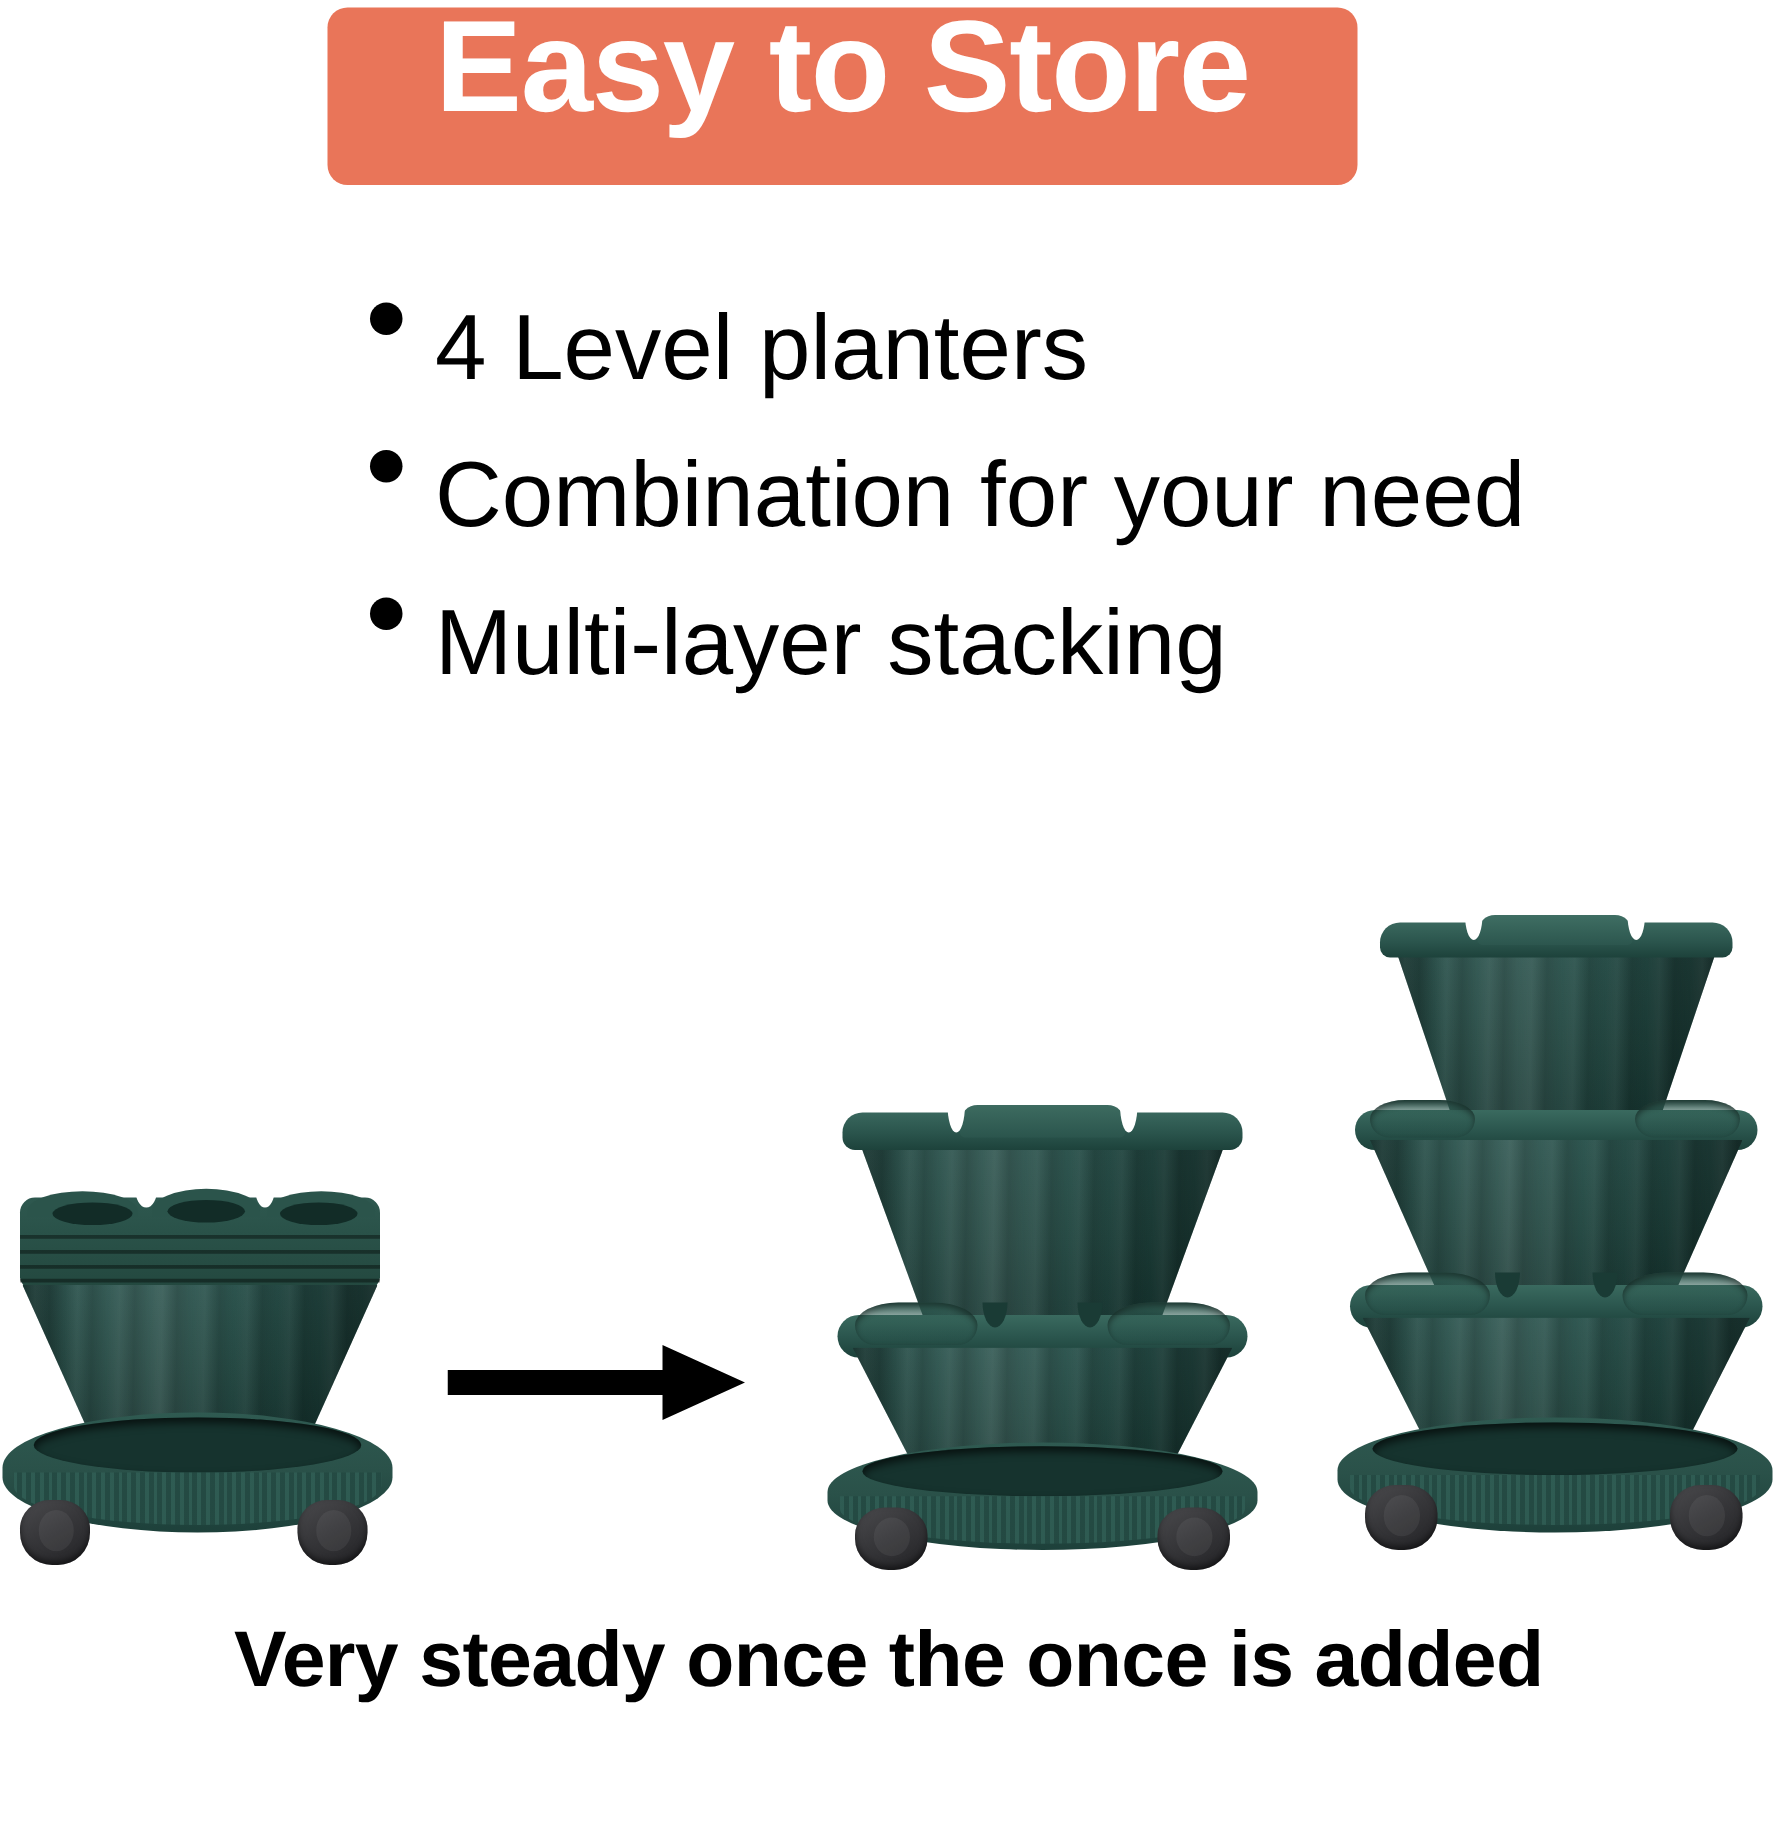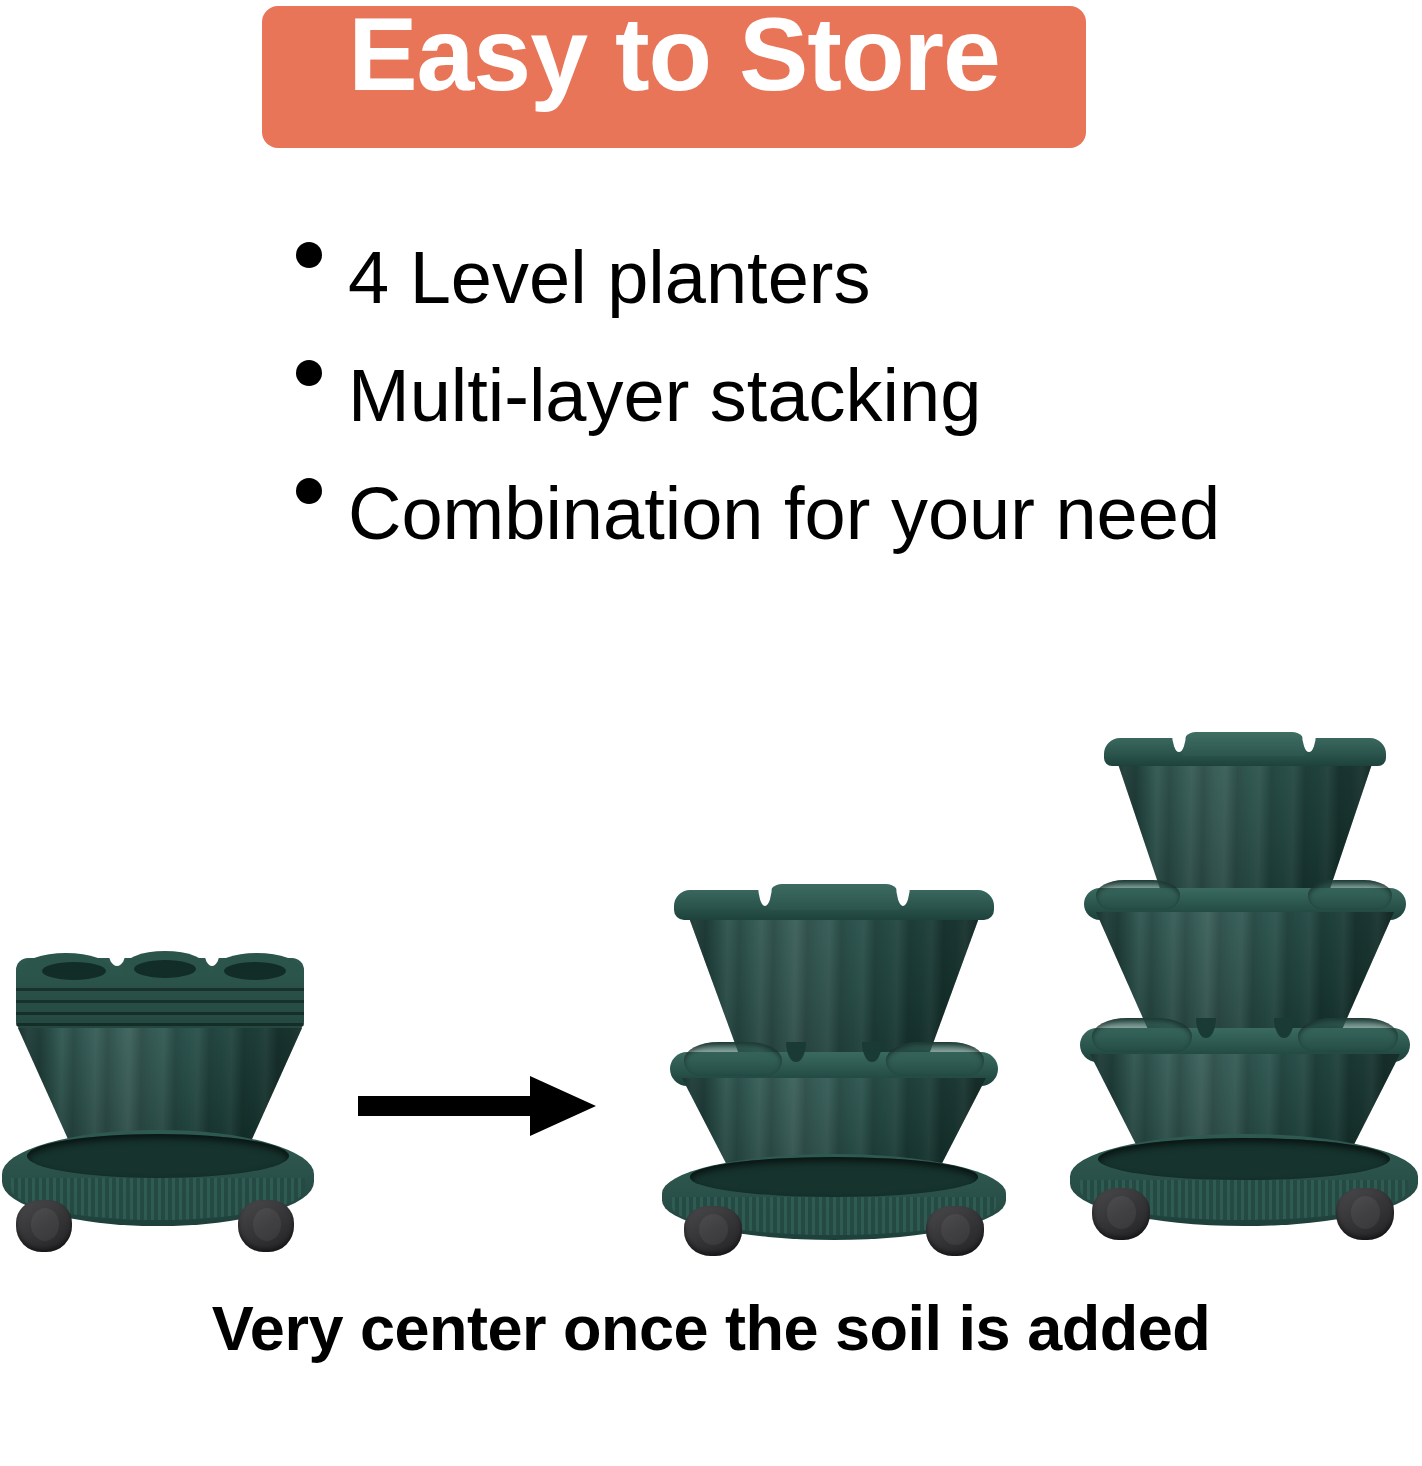--- a/index.html
+++ b/index.html
@@ -191,26 +191,26 @@
 
 <div id="feature-list">
 
   <div class="feature-item">
     <span class="bullet-dot"></span>
     <span class="feature-label">4 Level planters</span>
   </div>
 
   <div class="feature-item">
     <span class="bullet-dot"></span>
-    <span class="feature-label">Multi-layer stacking</span>
+    <span class="feature-label">Combination for your need</span>
   </div>
 
   <div class="feature-item">
     <span class="bullet-dot"></span>
-    <span class="feature-label">Combination for your need</span>
+    <span class="feature-label">Multi-layer stacking</span>
   </div>
 
 </div>
 
 <div id="product-stage">
 
   <div class="planter-group" style="left:2px; top:268px; width:316px; height:292px;">
 
     <div style="position:absolute; left:14px; top:0px; width:288px; height:72px;
                 background:linear-gradient(180deg,#2e584f 0%,#23483f 100%);
@@ -341,14 +341,14 @@
     <div class="caster-base" style="left:0px; top:414px; width:348px; height:92px;">
       <div class="caster-ribs"></div>
     </div>
     <div class="wheel" style="left:22px; top:468px; width:58px; height:52px;"></div>
     <div class="wheel" style="left:266px; top:468px; width:58px; height:52px;"></div>
   </div>
 
 </div>
 
 <div id="caption">
-  <div class="caption-line">Very center once the soil is added</div>
+  <div class="caption-line">Very steady once the once is added</div>
 </div>
 
 </body></html>

